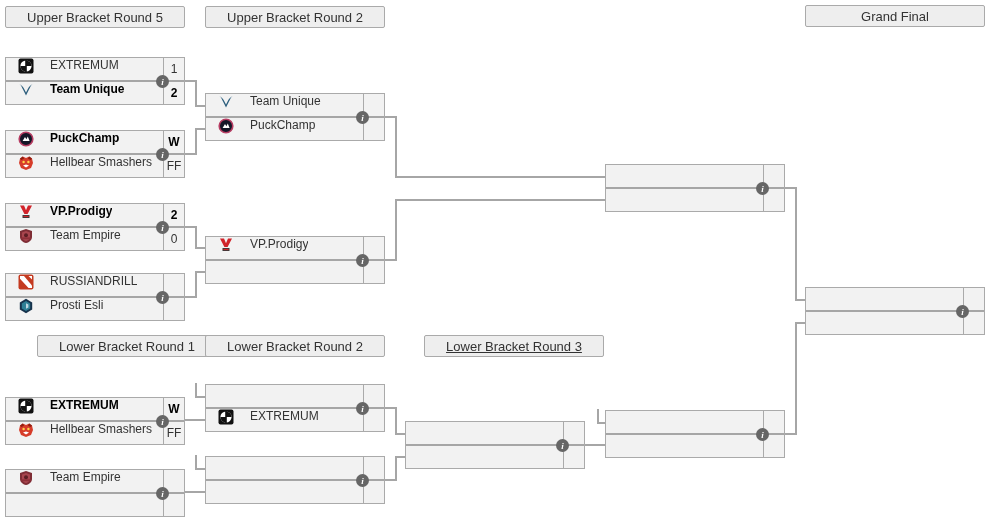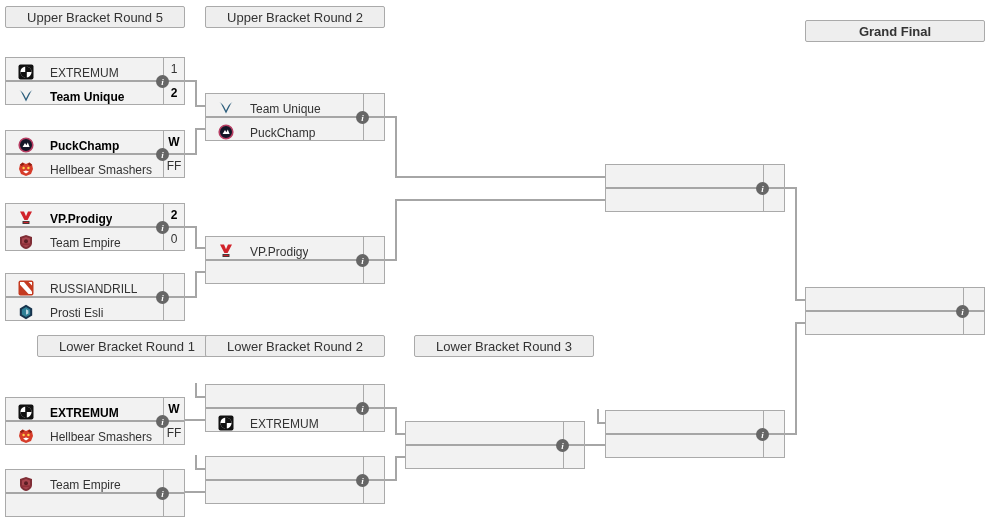--- a/index.html
+++ b/index.html
@@ -13,21 +13,21 @@
     background:#eeeeee; border:1px solid #aaaaaa; border-radius:2px;
     display:flex; align-items:center; justify-content:center;
     font-size:13px; color:#333333; z-index:2;
   }
   .match {
     position:absolute; width:180px; height:48px; box-sizing:border-box;
     background:#f2f2f2; border:1px solid #aaaaaa; z-index:1;
   }
   .slot {
     position:absolute; left:0; width:100%; height:22px;
-    display:flex; align-items:flex-end; box-sizing:border-box; padding-left:12px;
+    display:flex; align-items:flex-start; box-sizing:border-box; padding-left:12px;
   }
   .slot.top { top:0; }
   .slot.bottom { top:24px; }
   .divider {
     position:absolute; left:0; top:22px; width:100%; height:2px;
     background:#a6a6a6; z-index:2;
   }
   .score-col-line {
     position:absolute; right:20px; top:0; bottom:0; width:1px;
     background:#aaaaaa; z-index:1;
@@ -54,24 +54,24 @@
   .h-line, .v-line { position:absolute; background:#a6a6a6; z-index:0; }
   .h-line { height:2px; }
   .v-line { width:2px; }
 </style>
 </head>
 <body>
 
 <div id="bracket">
     <div class="round-header" style="left: 5px; top: 6px;">Upper Bracket Round 5</div>
     <div class="round-header" style="left: 205px; top: 6px;">Upper Bracket Round 2</div>
-    <div class="round-header" style="left: 805px; top: 20px; font-weight: bold;">Grand Final</div>
+    <div class="round-header" style="left: 805px; top: 5px;">Grand Final</div>
     <div class="round-header" style="left: 5px; top: 335px; margin-left: 32px;">Lower Bracket Round 1</div>
     <div class="round-header" style="left: 205px; top: 335px;">Lower Bracket Round 2</div>
-    <div class="round-header" style="left: 414px; top: 335px;">Lower Bracket Round 3</div>
+    <div class="round-header" style="left: 424px; top: 335px; text-decoration: underline;">Lower Bracket Round 3</div>
     <div class="h-line" style="left: 184px; top: 80px; width: 13px;"></div>
     <div class="v-line" style="left: 195px; top: 80px; height: 27px;"></div>
     <div class="h-line" style="left: 195px; top: 105px; width: 11px;"></div>
     <div class="h-line" style="left: 184px; top: 153px; width: 13px;"></div>
     <div class="v-line" style="left: 195px; top: 128px; height: 27px;"></div>
     <div class="h-line" style="left: 195px; top: 128px; width: 11px;"></div>
     <div class="h-line" style="left: 184px; top: 226px; width: 13px;"></div>
     <div class="v-line" style="left: 195px; top: 226px; height: 23px;"></div>
     <div class="h-line" style="left: 195px; top: 247px; width: 11px;"></div>
     <div class="h-line" style="left: 184px; top: 296px; width: 13px;"></div>

